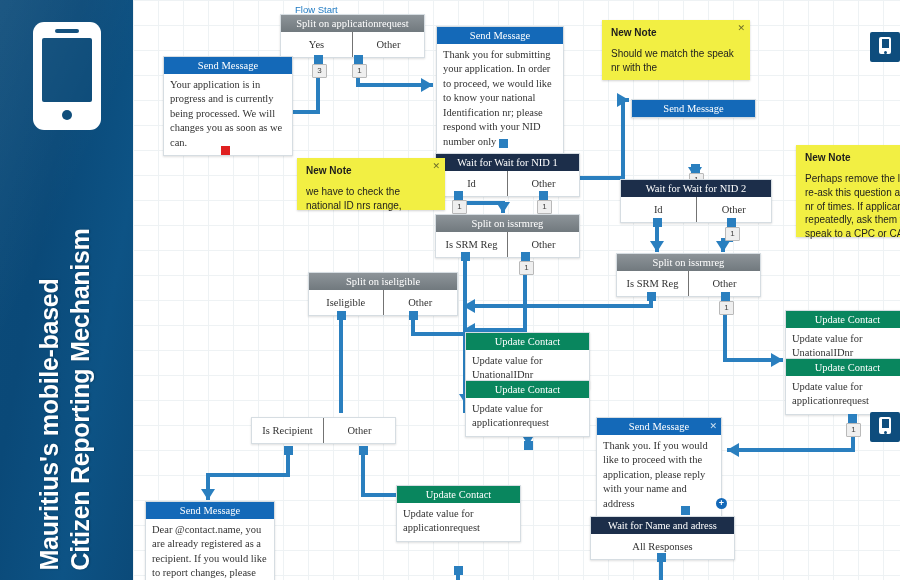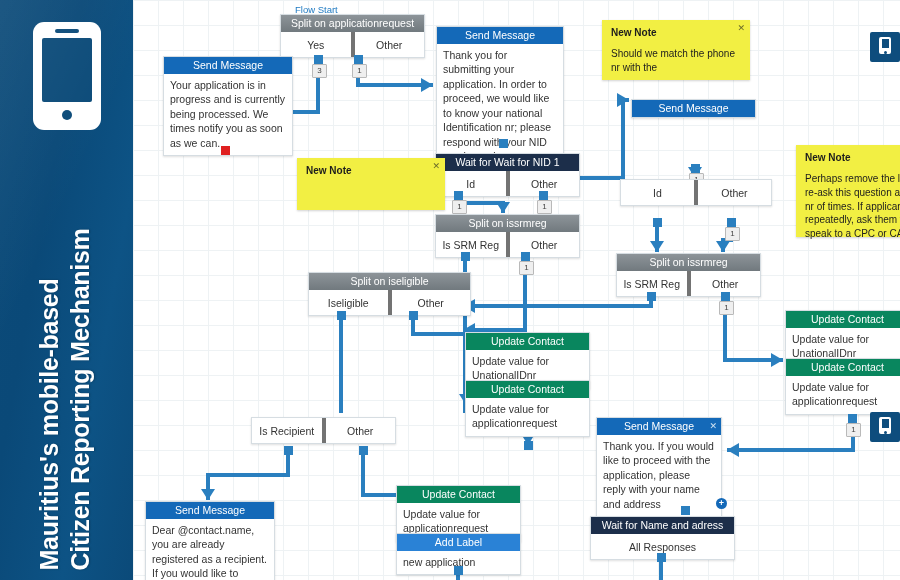--- a/index.html
+++ b/index.html
@@ -51,21 +51,21 @@
     background-color:#ffffff;
     background-image:
       linear-gradient(to right,#eef2f4 1px,transparent 1px),
       linear-gradient(to bottom,#eef2f4 1px,transparent 1px);
     background-size:25px 25px;
     overflow:hidden;
   }
 
   
   .node{position:absolute;background:#ffffff;border:1px solid #d6dde2;
-    box-shadow:0 1px 2px rgba(0,0,0,.13);box-sizing:border-box;}
+    box-shadow:0 1px 2px rgba(0,0,0,.13);box-sizing:border-box;font-family:Liberation Serif, serif;}
   .hdr{
     height:17px;line-height:17px;text-align:center;
     font-size:10.5px;color:#ffffff;position:relative;
   }
   .hdr .x{
     position:absolute;right:4px;top:0;font-size:9px;color:#cfe2f2;line-height:17px;
   }
   .body{
     padding:4px 6px 5px 6px;font-size:10.5px;color:#333;line-height:1.38;
   }
@@ -73,21 +73,21 @@
   .hdr-wait{background:#1c2e4a;}
   .hdr-split{background:linear-gradient(to bottom,#8d9499,#71797e);}
   .hdr-update{background:#09865e;}
   .hdr-label{background:#2a82d6;}
 
   .split-cols{display:flex;height:25px;}
   .split-cols div{
     flex:1;display:flex;align-items:center;justify-content:center;
     font-size:10.5px;color:#333;
   }
-  .split-cols div+div{border-left:4px solid #737373;}
+  .split-cols div+div{border-left:1px solid #737373;}
   .single-col{height:25px;display:flex;align-items:center;justify-content:center;font-size:10.5px;color:#333;}
 
   
   .note{
     position:absolute;background:#f2ef43;box-shadow:0 1px 2px rgba(0,0,0,.18);
     box-sizing:border-box;padding:7px 9px 8px 9px;
   }
   .note .ntitle{font-size:10px;font-weight:bold;color:#1d1d1d;margin-bottom:9px;}
   .note .ntext{font-size:10px;color:#1d1d1d;line-height:1.38;}
   .note .nx{position:absolute;right:5px;top:3px;font-size:9px;color:#6b6b2a;}
@@ -214,21 +214,21 @@
         <div>Other</div>
       </div>
     </div>
     <div class="nub" style="left:181px;top:55px"></div>
     <div class="nub" style="left:221px;top:55px"></div>
     <div class="badge" style="left:179px;top:64px">3</div>
     <div class="badge" style="left:219px;top:64px">1</div>
 
     <div class="node" style="left:30px;top:56px;width:130px">
       <div class="hdr hdr-send">Send Message</div>
-      <div class="body">Your application is in progress and is currently being processed. We times notify you as soon as we can.</div>
+      <div class="body">Your application is in progress and is currently being processed. We will changes you as soon as we can.</div>
     </div>
     <div class="red-sq" style="left:88px;top:146px"></div>
 
     <div class="node" style="left:303px;top:26px;width:128px">
       <div class="hdr hdr-send">Send Message</div>
       <div class="body">Thank you for submitting your application. In order to proceed, we would like to know your national Identification nr; please respond with your NID number only</div>
     </div>
     <div class="nub" style="left:366px;top:139px"></div>
 
     <div class="node" style="left:302px;top:153px;width:145px">
@@ -243,20 +243,21 @@
     <div class="badge" style="left:319px;top:200px">1</div>
     <div class="badge" style="left:404px;top:200px">1</div>
 
     <div class="node" style="left:498px;top:99px;width:125px">
       <div class="hdr hdr-send">Send Message</div>
     </div>
     <div class="nub" style="left:558px;top:164px"></div>
     <div class="badge" style="left:556px;top:173px">1</div>
 
     <div class="node" style="left:487px;top:179px;width:152px">
+      <div class="hdr hdr-wait">Wait for Wait for NID 2</div>
       <div class="split-cols">
         <div>Id</div>
         <div>Other</div>
       </div>
     </div>
     <div class="nub" style="left:520px;top:218px"></div>
     <div class="nub" style="left:594px;top:218px"></div>
     <div class="badge" style="left:592px;top:227px">1</div>
 
     <div class="node" style="left:302px;top:214px;width:145px">
@@ -274,21 +275,21 @@
       <div class="hdr hdr-split">Split on issrmreg</div>
       <div class="split-cols">
         <div>Is SRM Reg</div>
         <div>Other</div>
       </div>
     </div>
     <div class="nub" style="left:514px;top:292px"></div>
     <div class="nub" style="left:588px;top:292px"></div>
     <div class="badge" style="left:586px;top:301px">1</div>
 
-    <div class="node" style="left:175px;top:272px;width:163px">
+    <div class="node" style="left:175px;top:272px;width:150px">
       <div class="hdr hdr-split">Split on iseligible</div>
       <div class="split-cols">
         <div>Iseligible</div>
         <div>Other</div>
       </div>
     </div>
     <div class="nub" style="left:204px;top:311px"></div>
     <div class="nub" style="left:276px;top:311px"></div>
 
     <div class="node" style="left:332px;top:332px;width:125px">
@@ -322,24 +323,20 @@
     <div class="nub" style="left:226px;top:446px"></div>
 
     <div class="node" style="left:12px;top:501px;width:130px">
       <div class="hdr hdr-send">Send Message</div>
       <div class="body">Dear @contact.name, you are already registered as a recipient. If you would like to report changes, please consult your CPC contact</div>
     </div>
 
     <div class="node" style="left:263px;top:485px;width:125px">
       <div class="hdr hdr-update">Update Contact</div>
       <div class="body">Update value for applicationrequest</div>
-    </div>
-    <div class="node" style="left:263px;top:533px;width:125px">
-      <div class="hdr hdr-label">Add Label</div>
-      <div class="body">new application</div>
     </div>
     <div class="nub" style="left:321px;top:566px"></div>
 
     <div class="node" style="left:463px;top:417px;width:126px">
       <div class="hdr hdr-send">
         <span>Send Message</span>
         <span class="x">✕</span>
       </div>
       <div class="body">Thank you. If you would like to proceed with the application, please reply with your name and address</div>
     </div>
@@ -348,26 +345,27 @@
 
     <div class="node" style="left:457px;top:516px;width:145px">
       <div class="hdr hdr-wait">Wait for Name and adress</div>
       <div class="single-col">All Responses</div>
     </div>
     <div class="nub" style="left:524px;top:553px"></div>
 
     <div class="note" style="left:469px;top:20px;width:148px;height:60px">
       <span class="nx">✕</span>
       <div class="ntitle">New Note</div>
-      <div class="ntext">Should we match the phone nr with the</div>
+      <div class="ntext">Should we match the speak nr with the</div>
     </div>
 
     <div class="note" style="left:164px;top:158px;width:148px;height:52px">
       <span class="nx">✕</span>
       <div class="ntitle">New Note</div>
+      <div class="ntext">we have to check the national ID nrs range,</div>
     </div>
 
     <div class="note" style="left:663px;top:145px;width:134px;height:92px">
       <div class="ntitle">New Note</div>
       <div class="ntext">Perhaps remove the loop re-ask this question a lim nr of times. If applicant fa repeatedly, ask them to speak to a CPC or CAB.</div>
     </div>
 
     <div class="phone-tile" style="left:737px;top:32px">
       <div class="pscr"></div>
       <div class="pbar"></div>

